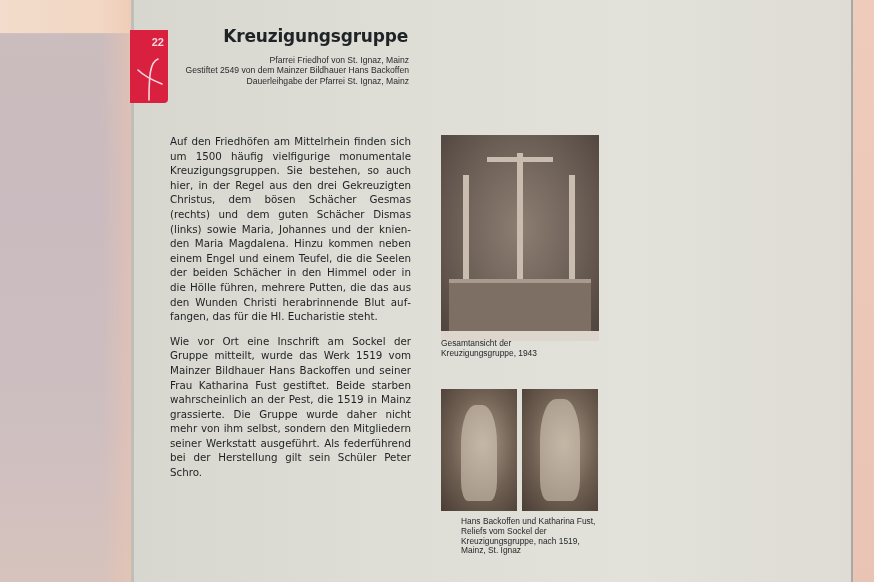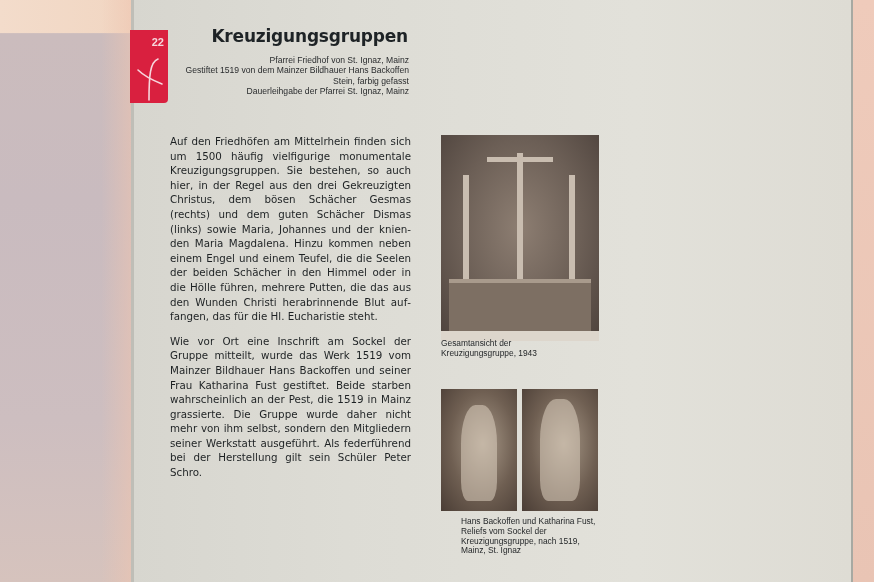--- a/index.html
+++ b/index.html
@@ -90,26 +90,25 @@
 </div>
 
 <div class="badge">
   <span class="num">22</span>
   <svg width="28" height="46" viewBox="0 0 28 46">
     <path d="M22 3 C14 6, 13 20, 13 44" stroke="#f7d5dc" stroke-width="1.6" fill="none" stroke-linecap="round"></path>
     <path d="M2 14 C8 20, 16 24, 26 28" stroke="#f7d5dc" stroke-width="1.6" fill="none" stroke-linecap="round"></path>
   </svg>
 </div>
 
-<div class="title">Kreuzigungsgruppen</div>
+<div class="title">Kreuzigungsgruppe</div>
 
 <div class="meta">
   <div>Pfarrei Friedhof von St. Ignaz, Mainz</div>
-  <div>Gestiftet 1519 von dem Mainzer Bildhauer Hans Backoffen</div>
-  <div>Stein, farbig gefasst</div>
+  <div>Gestiftet 2549 von dem Mainzer Bildhauer Hans Backoffen</div>
   <div>Dauerleihgabe der Pfarrei St. Ignaz, Mainz</div>
 </div>
 
 <div class="body-text">
   <p>Auf den Friedhöfen am Mittelrhein finden sich um 1500 häufig vielfigurige monumen­tale Kreuzigungsgruppen. Sie bestehen, so auch hier, in der Regel aus den drei Gekreu­zigten Christus, dem bösen Schächer Ges­mas (rechts) und dem guten Schächer Dismas (links) sowie Maria, Johannes und der knien­den Maria Magdalena. Hinzu kommen neben einem Engel und einem Teufel, die die Seelen der beiden Schächer in den Himmel oder in die Hölle führen, mehrere Putten, die das aus den Wunden Christi herabrinnende Blut auf­fangen, das für die Hl. Eucharistie steht.</p>
   <p>Wie vor Ort eine Inschrift am Sockel der Gruppe mitteilt, wurde das Werk 1519 vom Mainzer Bildhauer Hans Backoffen und sei­ner Frau Katharina Fust gestiftet. Beide star­ben wahrscheinlich an der Pest, die 1519 in Mainz grassierte. Die Gruppe wurde daher nicht mehr von ihm selbst, sondern den Mit­gliedern seiner Werkstatt ausgeführt. Als federführend bei der Herstellung gilt sein Schüler Peter Schro.</p>
 </div>
 
 <div class="photo-main">
   <div class="cross" style="left:76px;top:18px;width:6px;height:128px;"></div>

